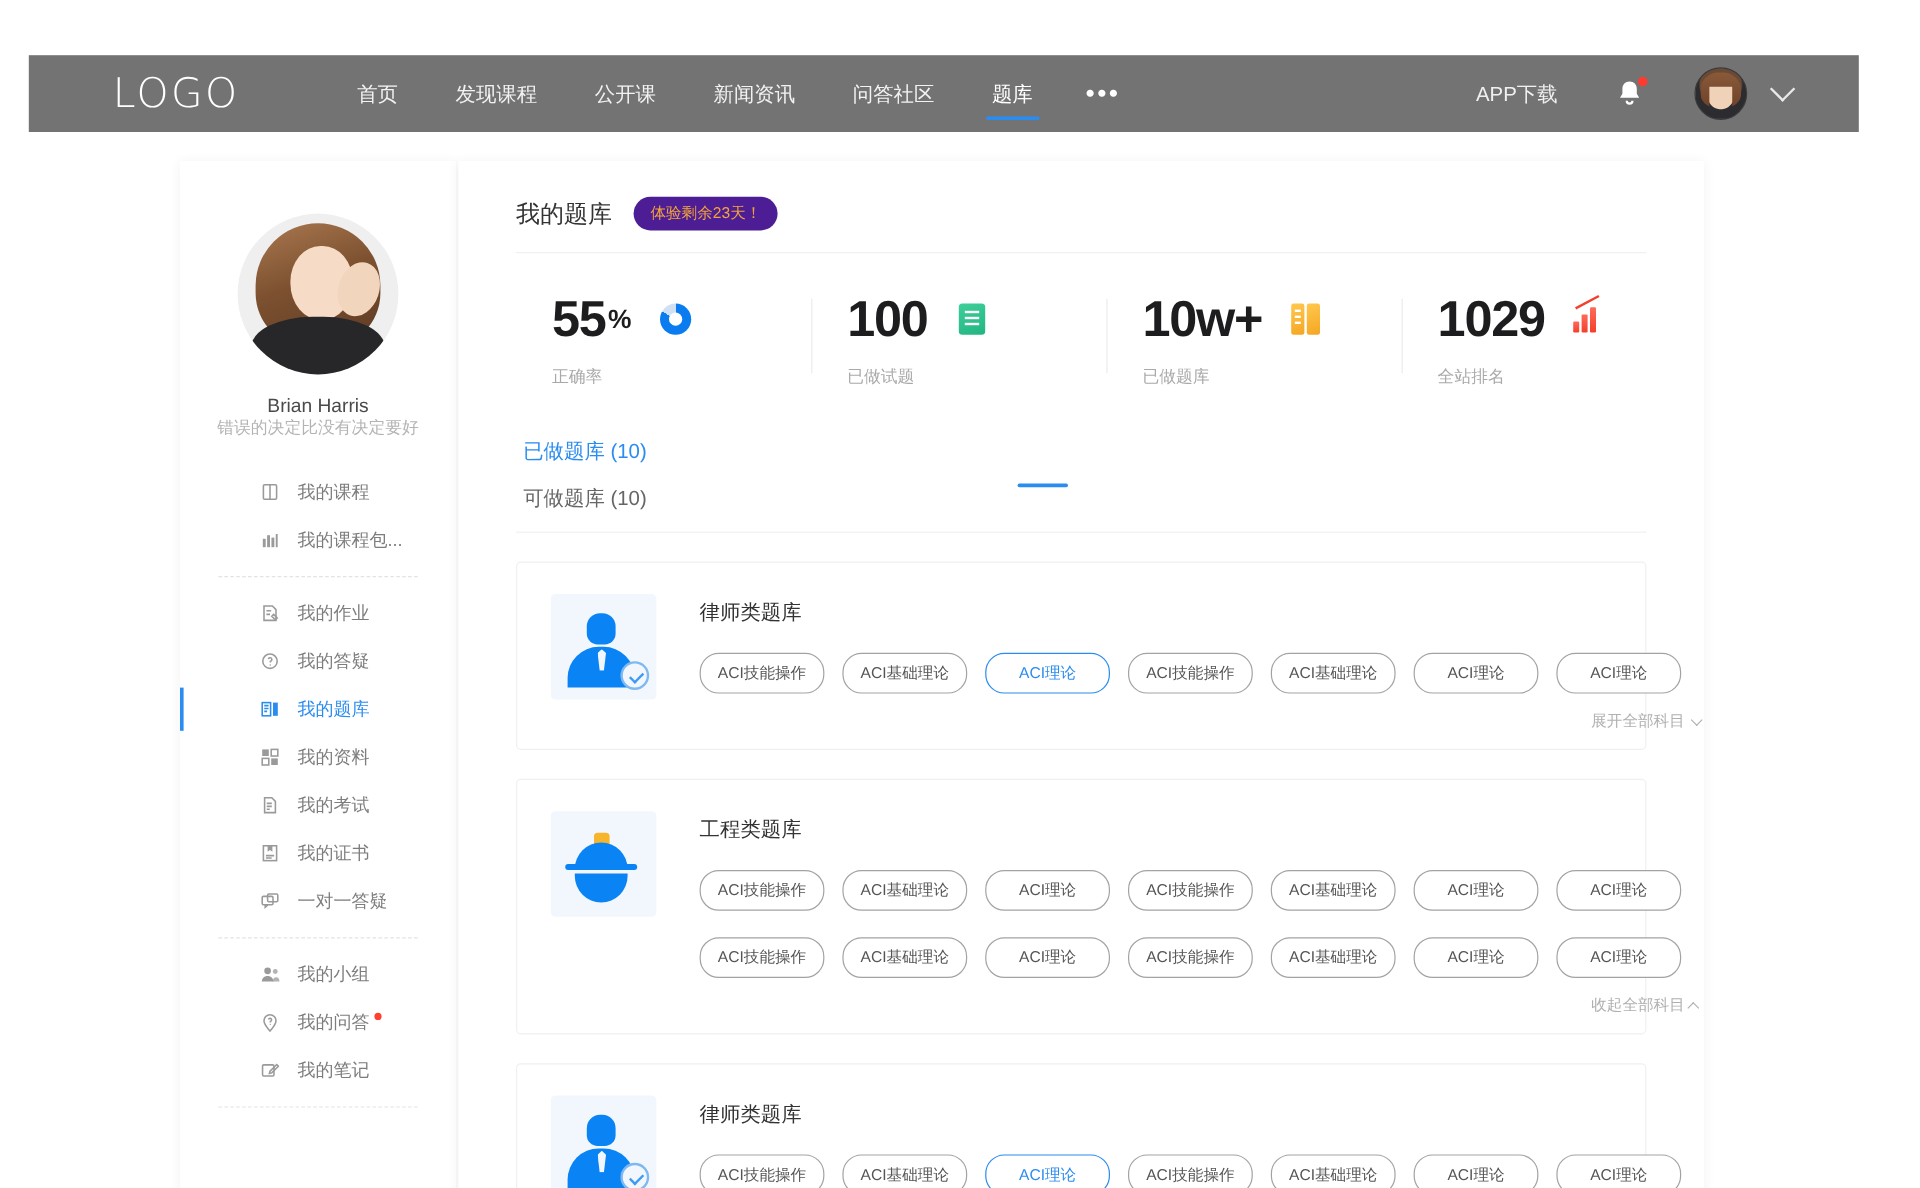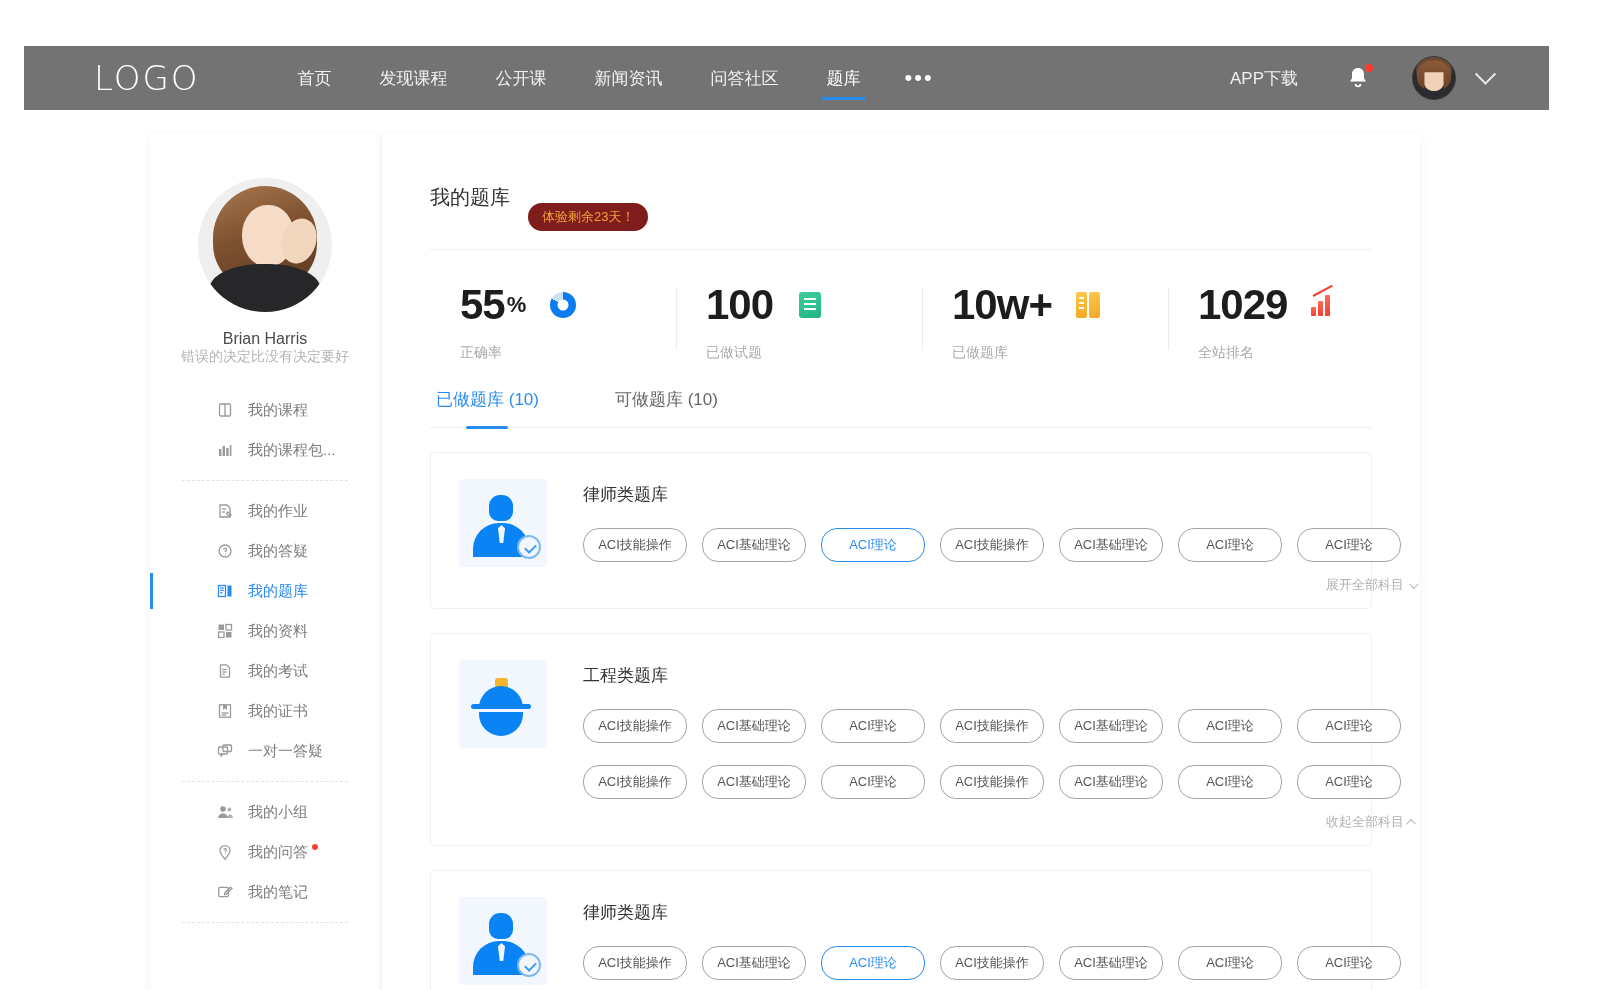--- a/index.html
+++ b/index.html
@@ -145,22 +145,22 @@
   .main {
     position: absolute; left: 382px; top: 24px;
     width: 1038px; min-height: 860px;
     background: #fff;
     box-shadow: 0 1px 10px rgba(0,0,0,0.055);
     padding: 30px 48px 0 48px;
   }
   .panel-head { display: flex; align-items: center; padding-bottom: 18px; border-bottom: 1px solid #f0f0f0; }
   .panel-title { font-size: 20px; color: #333; }
   .trial-badge {
-    margin-left: 18px; background: #7f1d1d; color: #f3a33a;
-    border-radius: 14px; padding: 5px 14px; font-size: 13px; cursor: pointer; margin-top: 39px;
+    margin-left: 18px; background: #4c1d95; color: #f3a33a;
+    border-radius: 14px; padding: 5px 14px; font-size: 13px; cursor: pointer;
   }
 
   .stats { display: flex; margin-top: 34px; padding-bottom: 10px; gap: 42px; }
   .stat {
     flex: 1; position: relative; padding-left: 30px;
   }
   .stat + .stat::before {
     content: ""; position: absolute; left: 0; top: 4px;
     width: 1px; height: 62px; background: #ececec;
   }
@@ -206,21 +206,21 @@
     background: linear-gradient(180deg,#ff6a5a,#f2402c);
   }
   .ic-red i:nth-child(1){ left:0; height:9px; }
   .ic-red i:nth-child(2){ left:7px; height:15px; }
   .ic-red i:nth-child(3){ left:14px; height:21px; }
   .ic-red::after {
     content:""; position:absolute; left:2px; top:1px; width:22px; height:2px;
     background:#f2402c; transform: rotate(-28deg); transform-origin: left center;
   }
 
-  .tabs { display: flex; margin-top: 16px; border-bottom: 1px solid #f0f0f0; }
+  .tabs { display: flex; margin-top: 32px; border-bottom: 1px solid #f0f0f0; flex-direction: column; }
   .tab {
     position: relative; padding: 0 6px 16px 6px; margin-right: 64px;
     font-size: 17px; color: #666; cursor: pointer;
   }
   .tab.active { color: #2b8cf0; }
   .tab.active::after {
     content:""; position:absolute; left:50%; transform:translateX(-50%);
     bottom: -2px; width: 42px; height: 3px; border-radius: 2px; background: #2b8cf0;
   }
 

